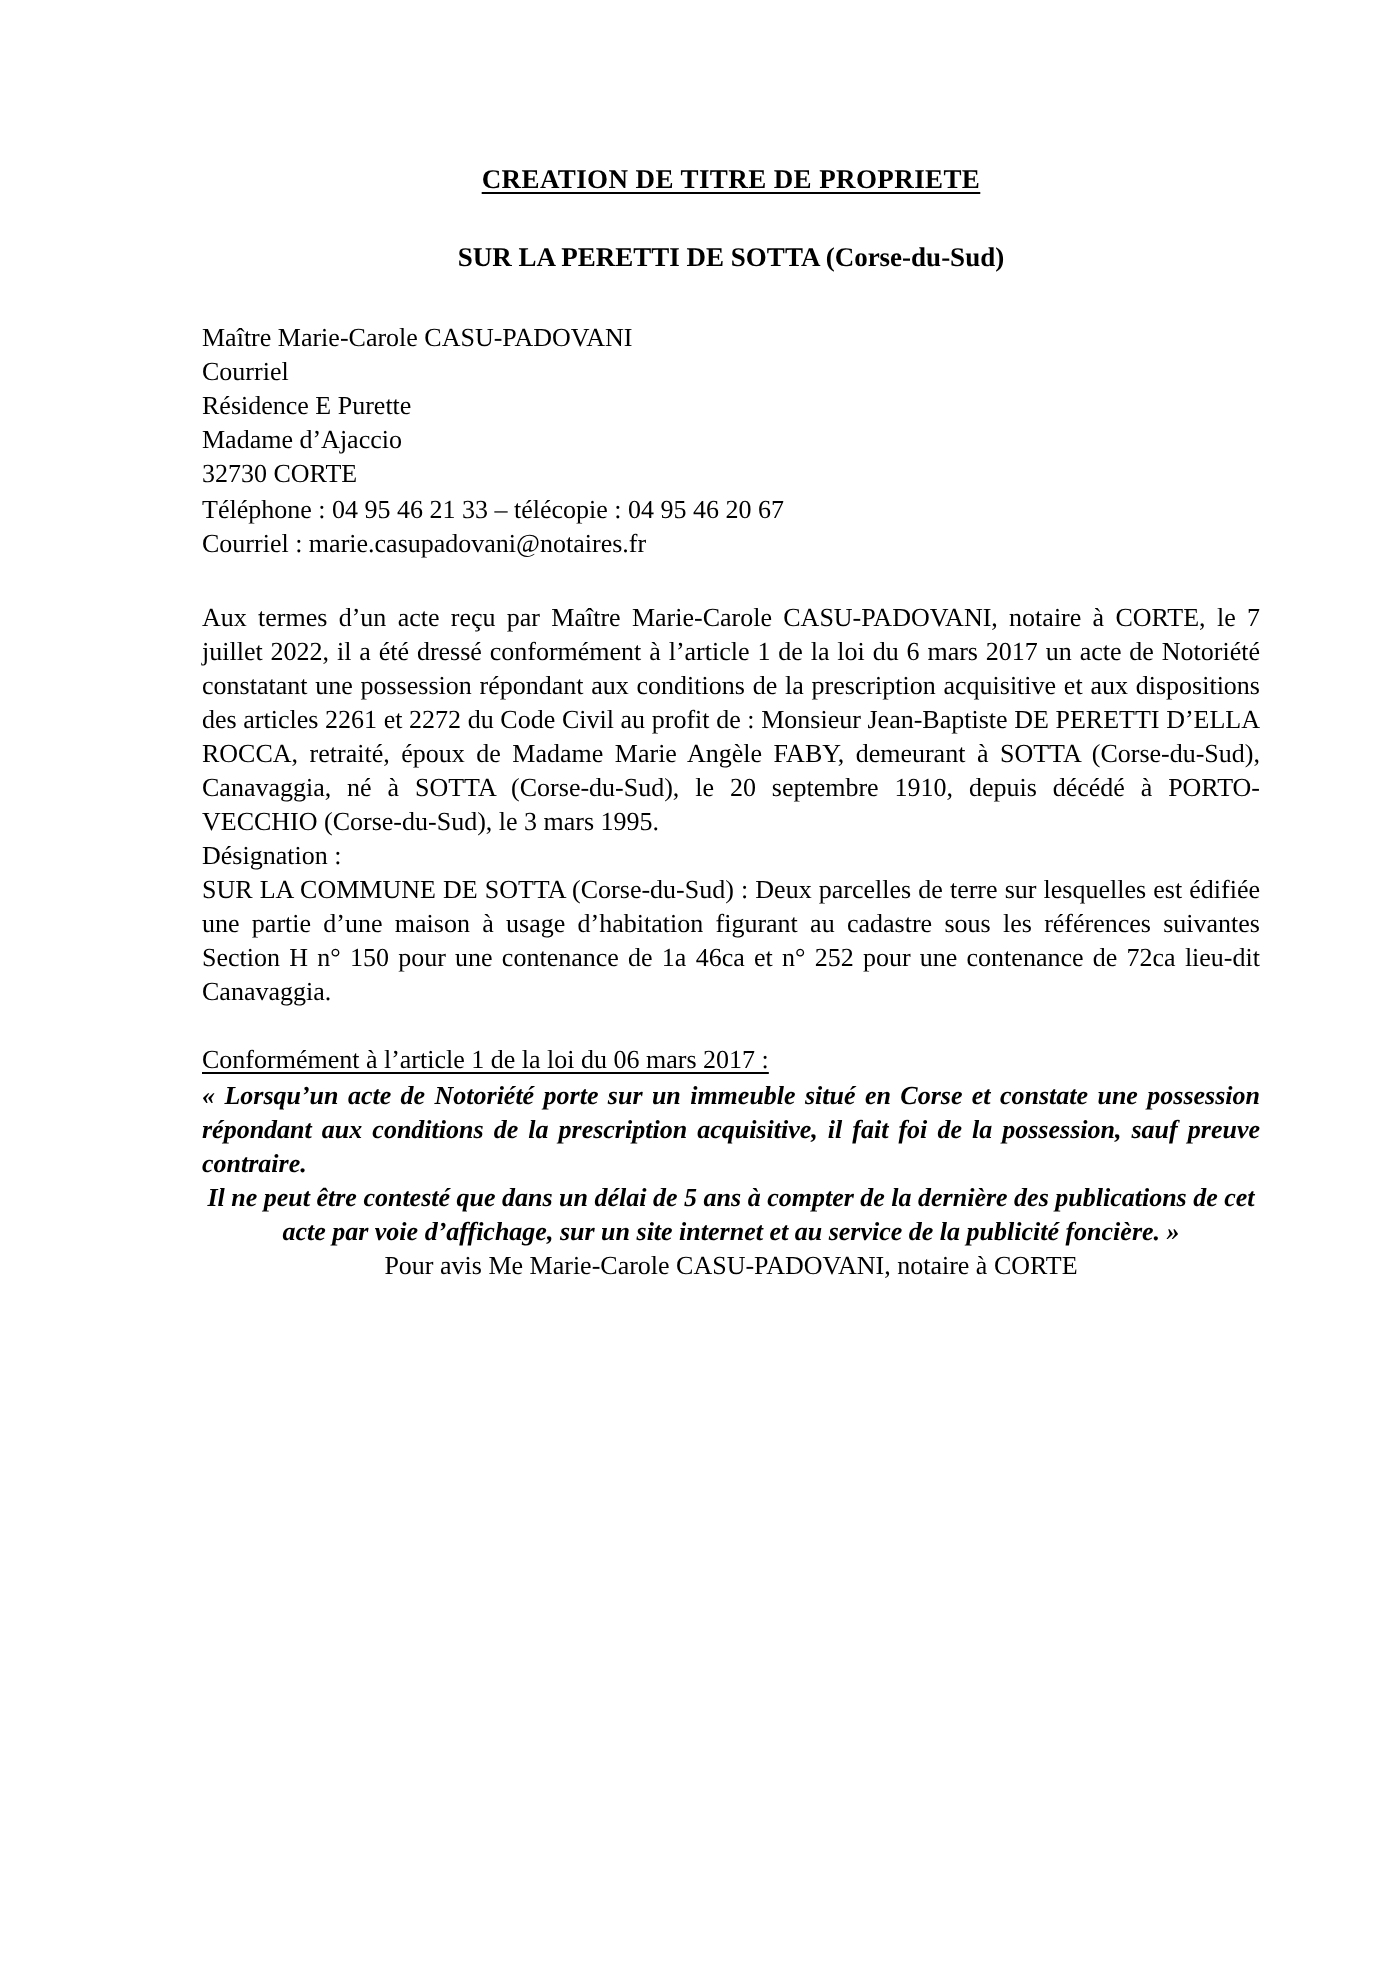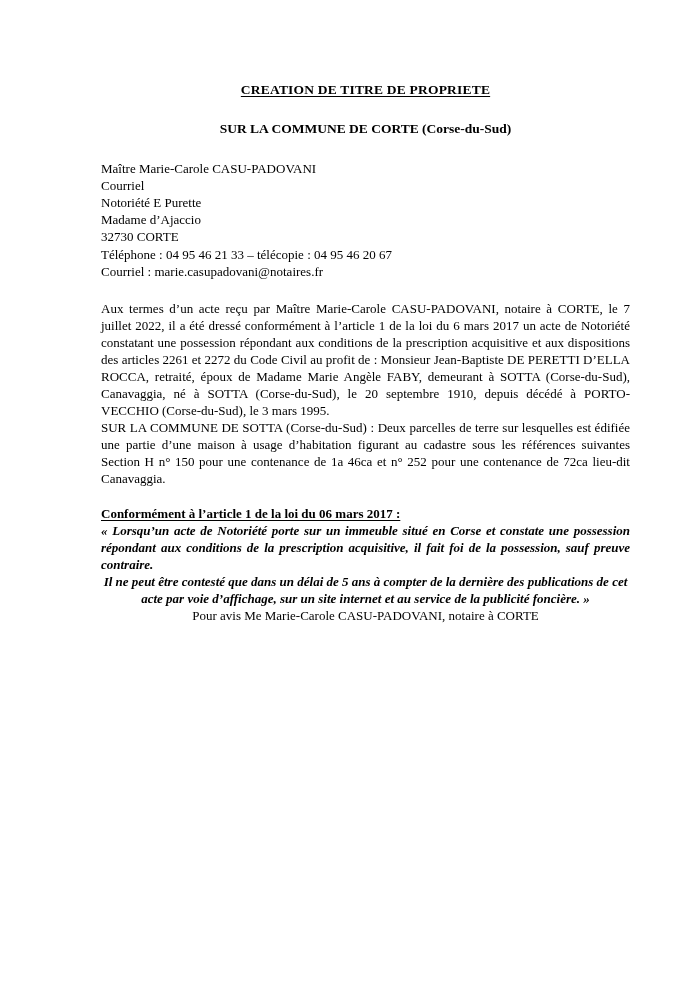--- a/index.html
+++ b/index.html
@@ -83,21 +83,21 @@
     text-justify: inter-word;
     font-size: 13px;
     line-height: 1.31;
   }
 
   
   .legal-section {
     padding-top: 17px;
   }
   .legal-heading {
-    font-weight: bold;
+    font-weight: normal;
     font-size: 13px;
     text-decoration: underline;
     text-underline-offset: 2px;
     line-height: 1.31;
     display: inline-block;
   }
   .quote {
     font-weight: bold;
     font-style: italic;
     font-size: 13px;
@@ -115,34 +115,35 @@
   }
 </style>
 </head>
 <body>
 
 <div class="page">
   <div class="content">
 
     <div class="doc-title">CREATION DE TITRE DE PROPRIETE</div>
 
-    <div class="doc-subtitle">SUR LA COMMUNE DE CORTE (Corse-du-Sud)</div>
+    <div class="doc-subtitle">SUR LA PERETTI DE SOTTA (Corse-du-Sud)</div>
 
     <div class="contact">
       <div>Maître Marie-Carole CASU-PADOVANI</div>
       <div>Courriel</div>
-      <div>Notoriété E Purette</div>
+      <div>Résidence E Purette</div>
       <div>Madame d’Ajaccio</div>
       <div>32730 CORTE</div>
       <div>Téléphone : 04 95 46 21 33 – télécopie : 04 95 46 20 67</div>
       <div>Courriel : marie.casupadovani@notaires.fr</div>
     </div>
 
     <div class="body-block">Aux termes d’un acte reçu par Maître Marie-Carole CASU-PADOVANI, notaire à CORTE, le 7 juillet 2022, il a été dressé conformément à l’article 1 de la loi du 6 mars 2017 un acte de Notoriété constatant une possession répondant aux conditions de la prescription acquisitive et aux dispositions des articles 2261 et 2272 du Code Civil au profit de : Monsieur Jean-Baptiste DE PERETTI D’ELLA ROCCA, retraité, époux de Madame Marie Angèle FABY, demeurant à SOTTA (Corse-du-Sud), Canavaggia, né à SOTTA (Corse-du-Sud), le 20 septembre 1910, depuis décédé à PORTO-VECCHIO (Corse-du-Sud), le 3 mars 1995.</div>
 
+    <div class="plain-line">Désignation :</div>
 
     <div class="desig-block">SUR LA COMMUNE DE SOTTA (Corse-du-Sud) : Deux parcelles de terre sur lesquelles est édifiée une partie d’une maison à usage d’habitation figurant au cadastre sous les références suivantes Section H n° 150 pour une contenance de 1a 46ca et n° 252 pour une contenance de 72ca lieu-dit Canavaggia.</div>
 
     <div class="legal-section">
       <div>
         <span class="legal-heading">Conformément à l’article 1 de la loi du 06 mars 2017 :</span>
       </div>
       <div class="quote">« Lorsqu’un acte de Notoriété porte sur un immeuble situé en Corse et constate une possession répondant aux conditions de la prescription acquisitive, il fait foi de la possession, sauf preuve contraire.</div>
       <div class="quote quote-last">Il ne peut être contesté que dans un délai de 5 ans à compter de la dernière des publications de cet acte par voie d’affichage, sur un site internet et au service de la publicité foncière. »</div>
       <div class="signoff">Pour avis Me Marie-Carole CASU-PADOVANI, notaire à CORTE</div>

